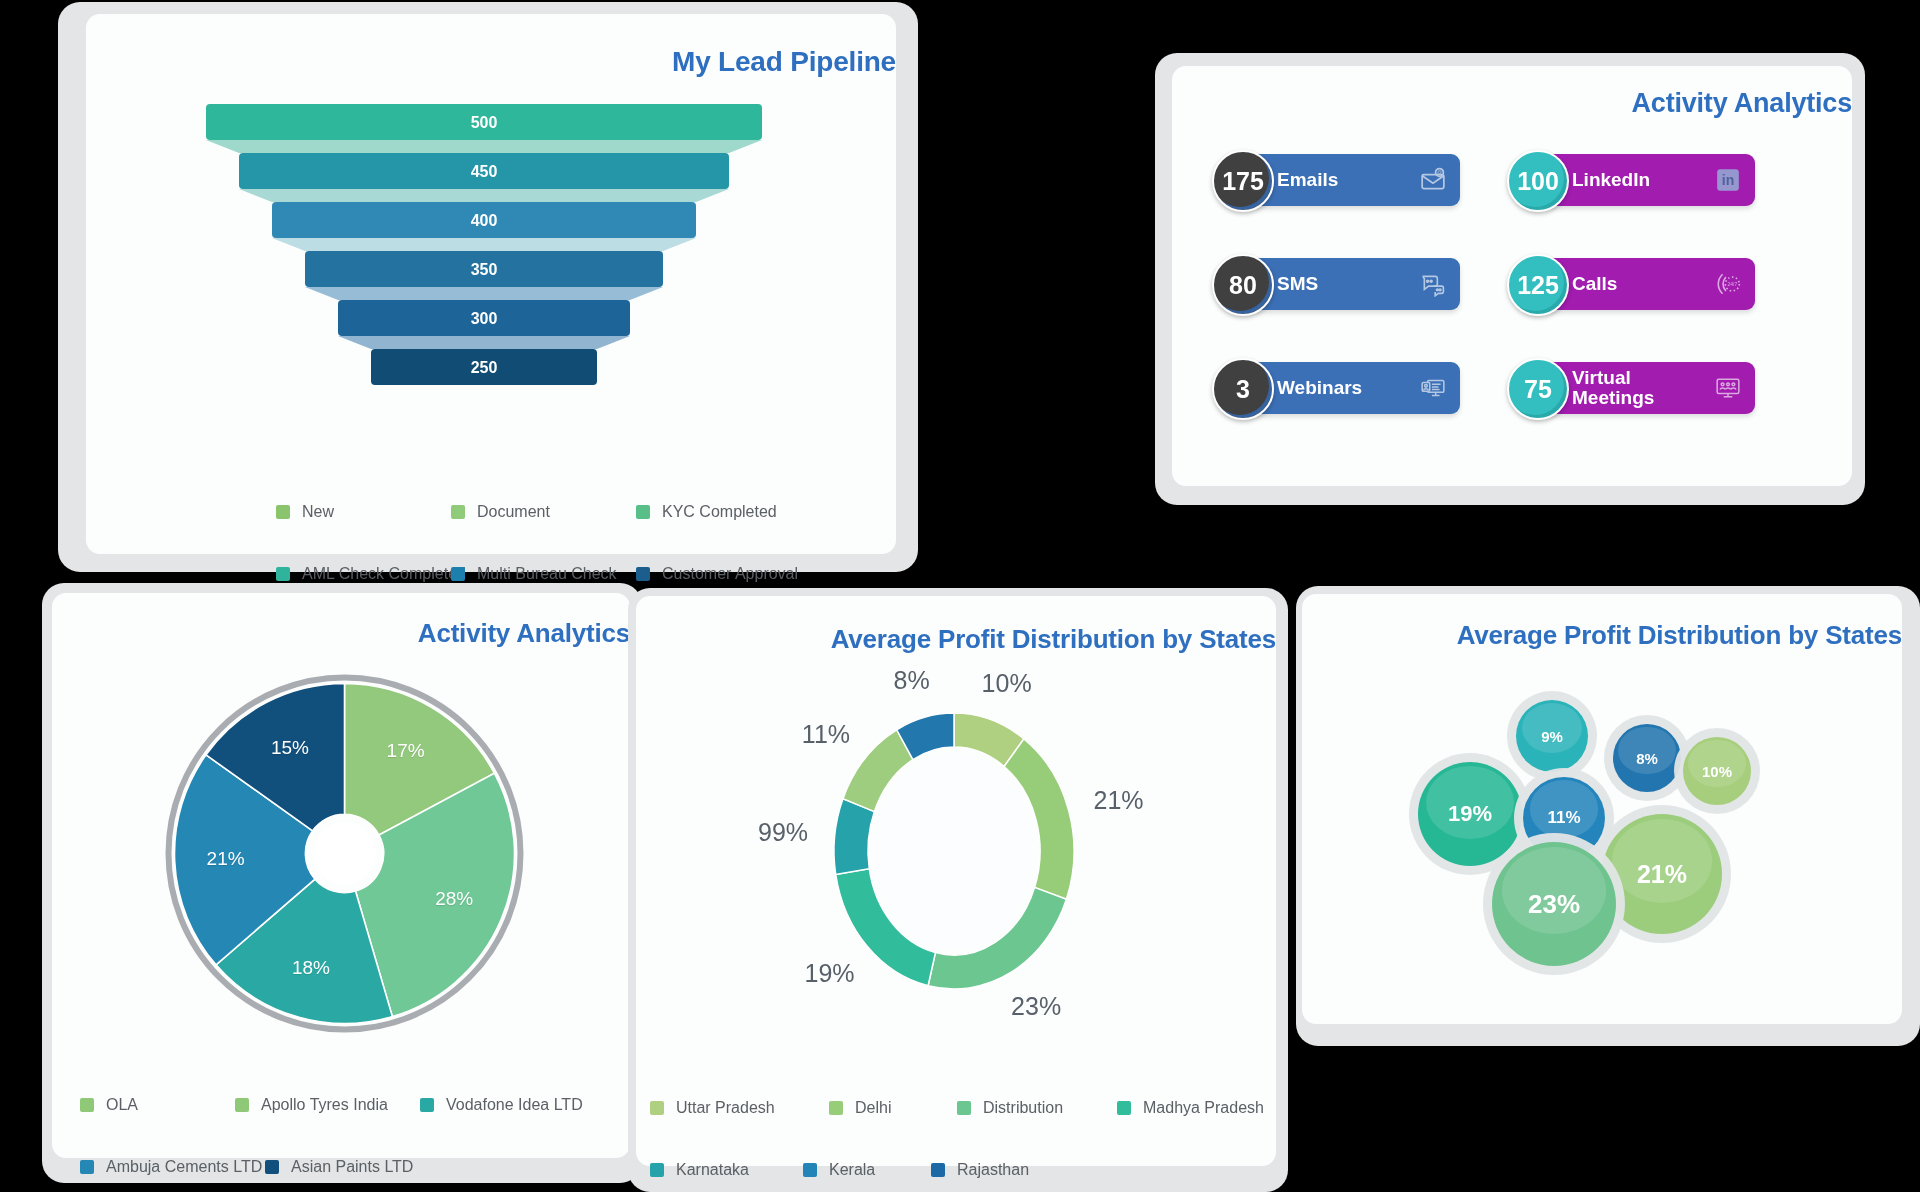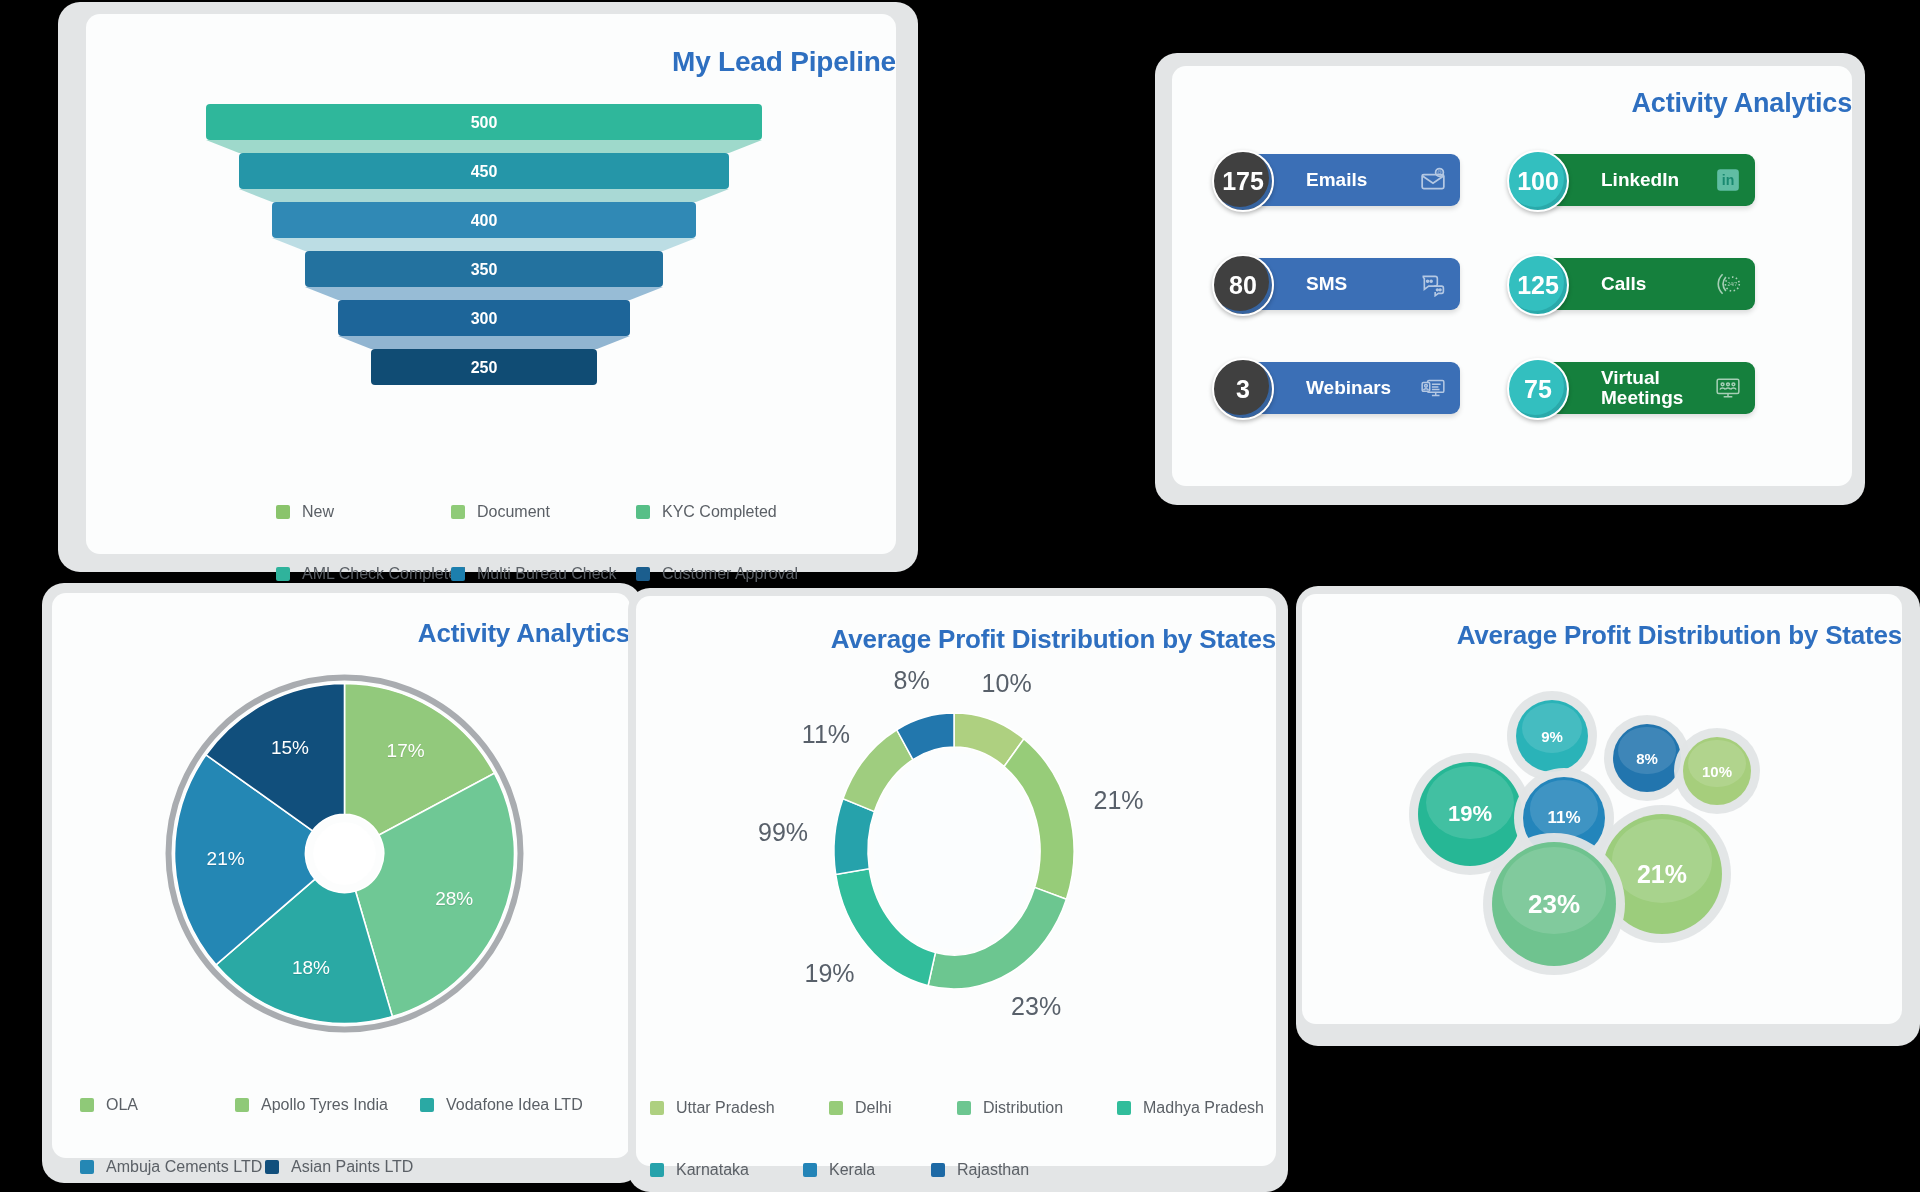--- a/index.html
+++ b/index.html
@@ -52,33 +52,33 @@
   }
   .pill-wrap { position: relative; height: 56px; }
   .pill-body {
     position: absolute; left: 18px; top: 0;
     width: 230px; height: 52px;
     border-radius: 9px;
     display: flex; align-items: center;
     box-shadow: 0 3px 5px rgba(0,0,0,0.13);
   }
   .pill-body.blue { background: #3b6fb6; }
-  .pill-body.teal { background: #15803d; }
+  .pill-body.teal { background: #a21caf; }
   .pill-badge {
     position: absolute; left: 0; top: -4px;
     width: 62px; height: 62px; border-radius: 50%;
     border: 2.5px solid #ffffff;
     display: flex; align-items: center; justify-content: center;
     color: #fff; font-weight: bold; font-size: 25px;
     z-index: 3;
   }
   .pill-badge.blue { background: #404040; box-shadow: -3px -3px 0 0 #36639f inset, 0 2px 4px rgba(0,0,0,.25); }
   .pill-badge.teal { background: #33bfbf; box-shadow: -3px -3px 0 0 #2aa9aa inset, 0 2px 4px rgba(0,0,0,.25); }
   .pill-text {
-    margin-left: 76px; color: #fff; font-weight: bold; font-size: 19px;
+    margin-left: 47px; color: #fff; font-weight: bold; font-size: 19px;
     line-height: 1.07; max-width: 100px;
   }
   .pill-icon {
     position: absolute; right: 14px; top: 50%; transform: translateY(-50%);
     width: 26px; height: 26px; opacity: .62; margin-left: 16px;
   }
 
   
   #pie-shell { left: 42px; top: 583px; width: 600px; height: 600px; }
   #pie-card  { left: 52px; top: 593px; width: 578px; height: 565px; }

